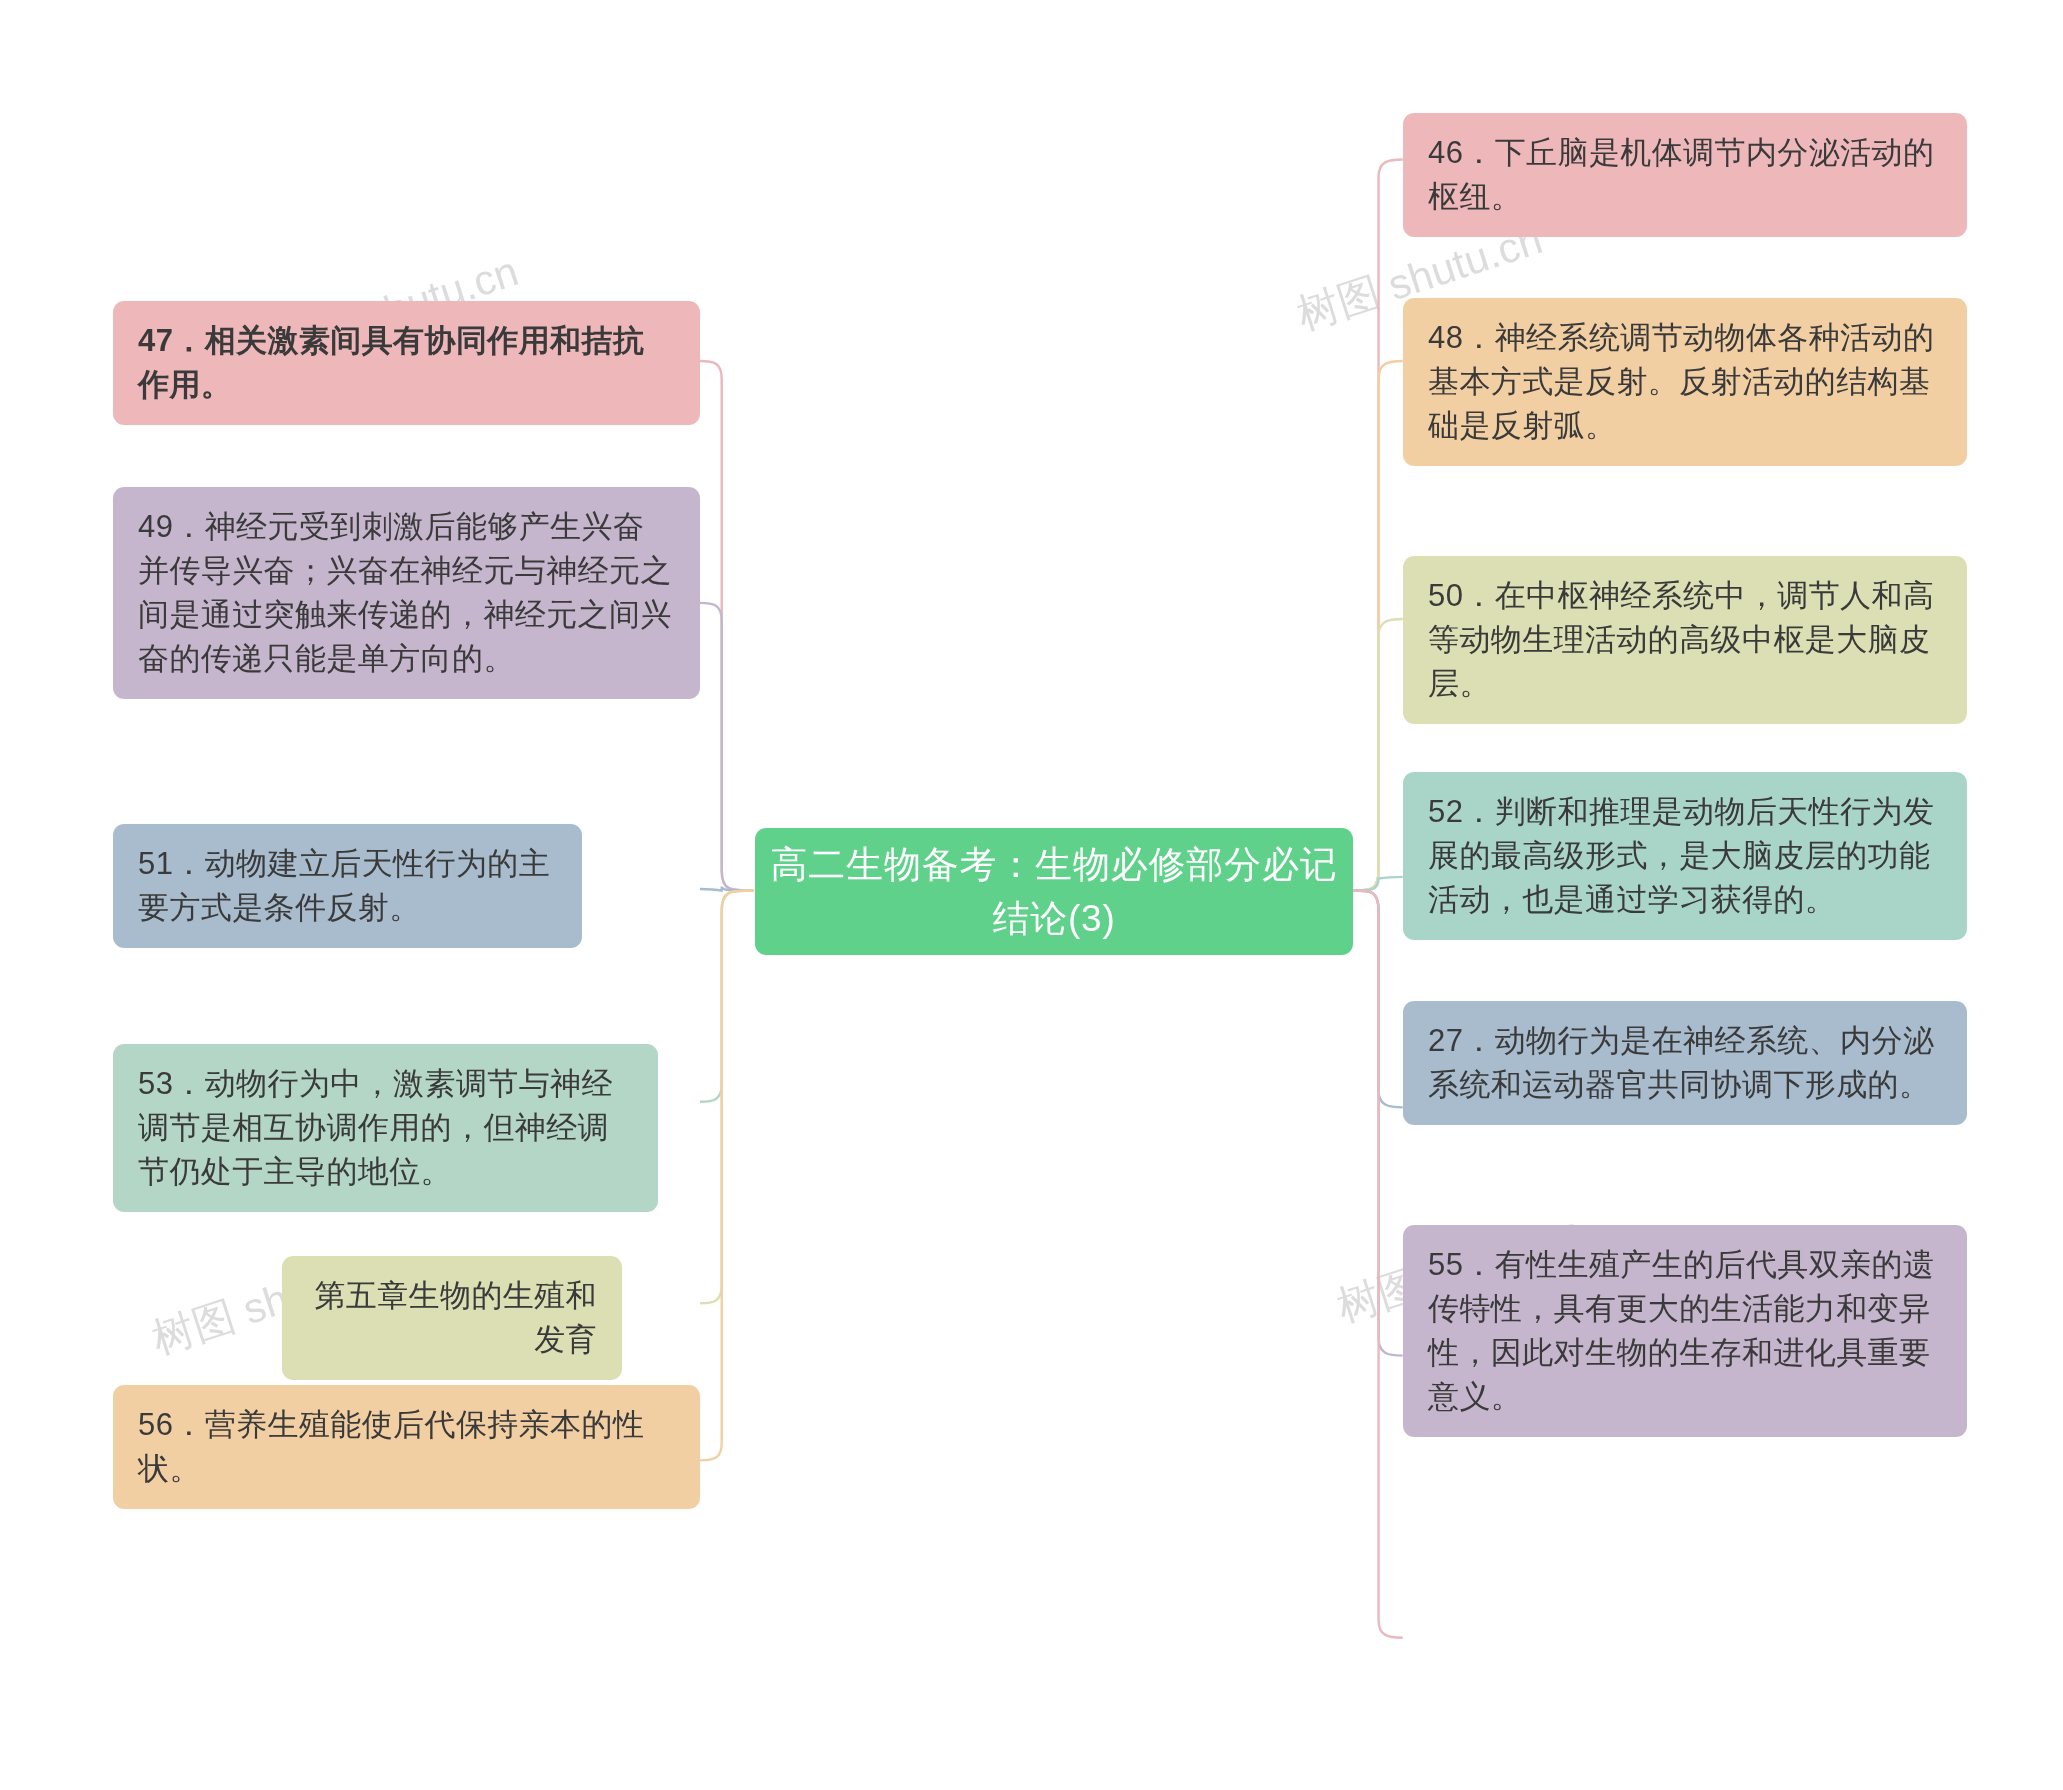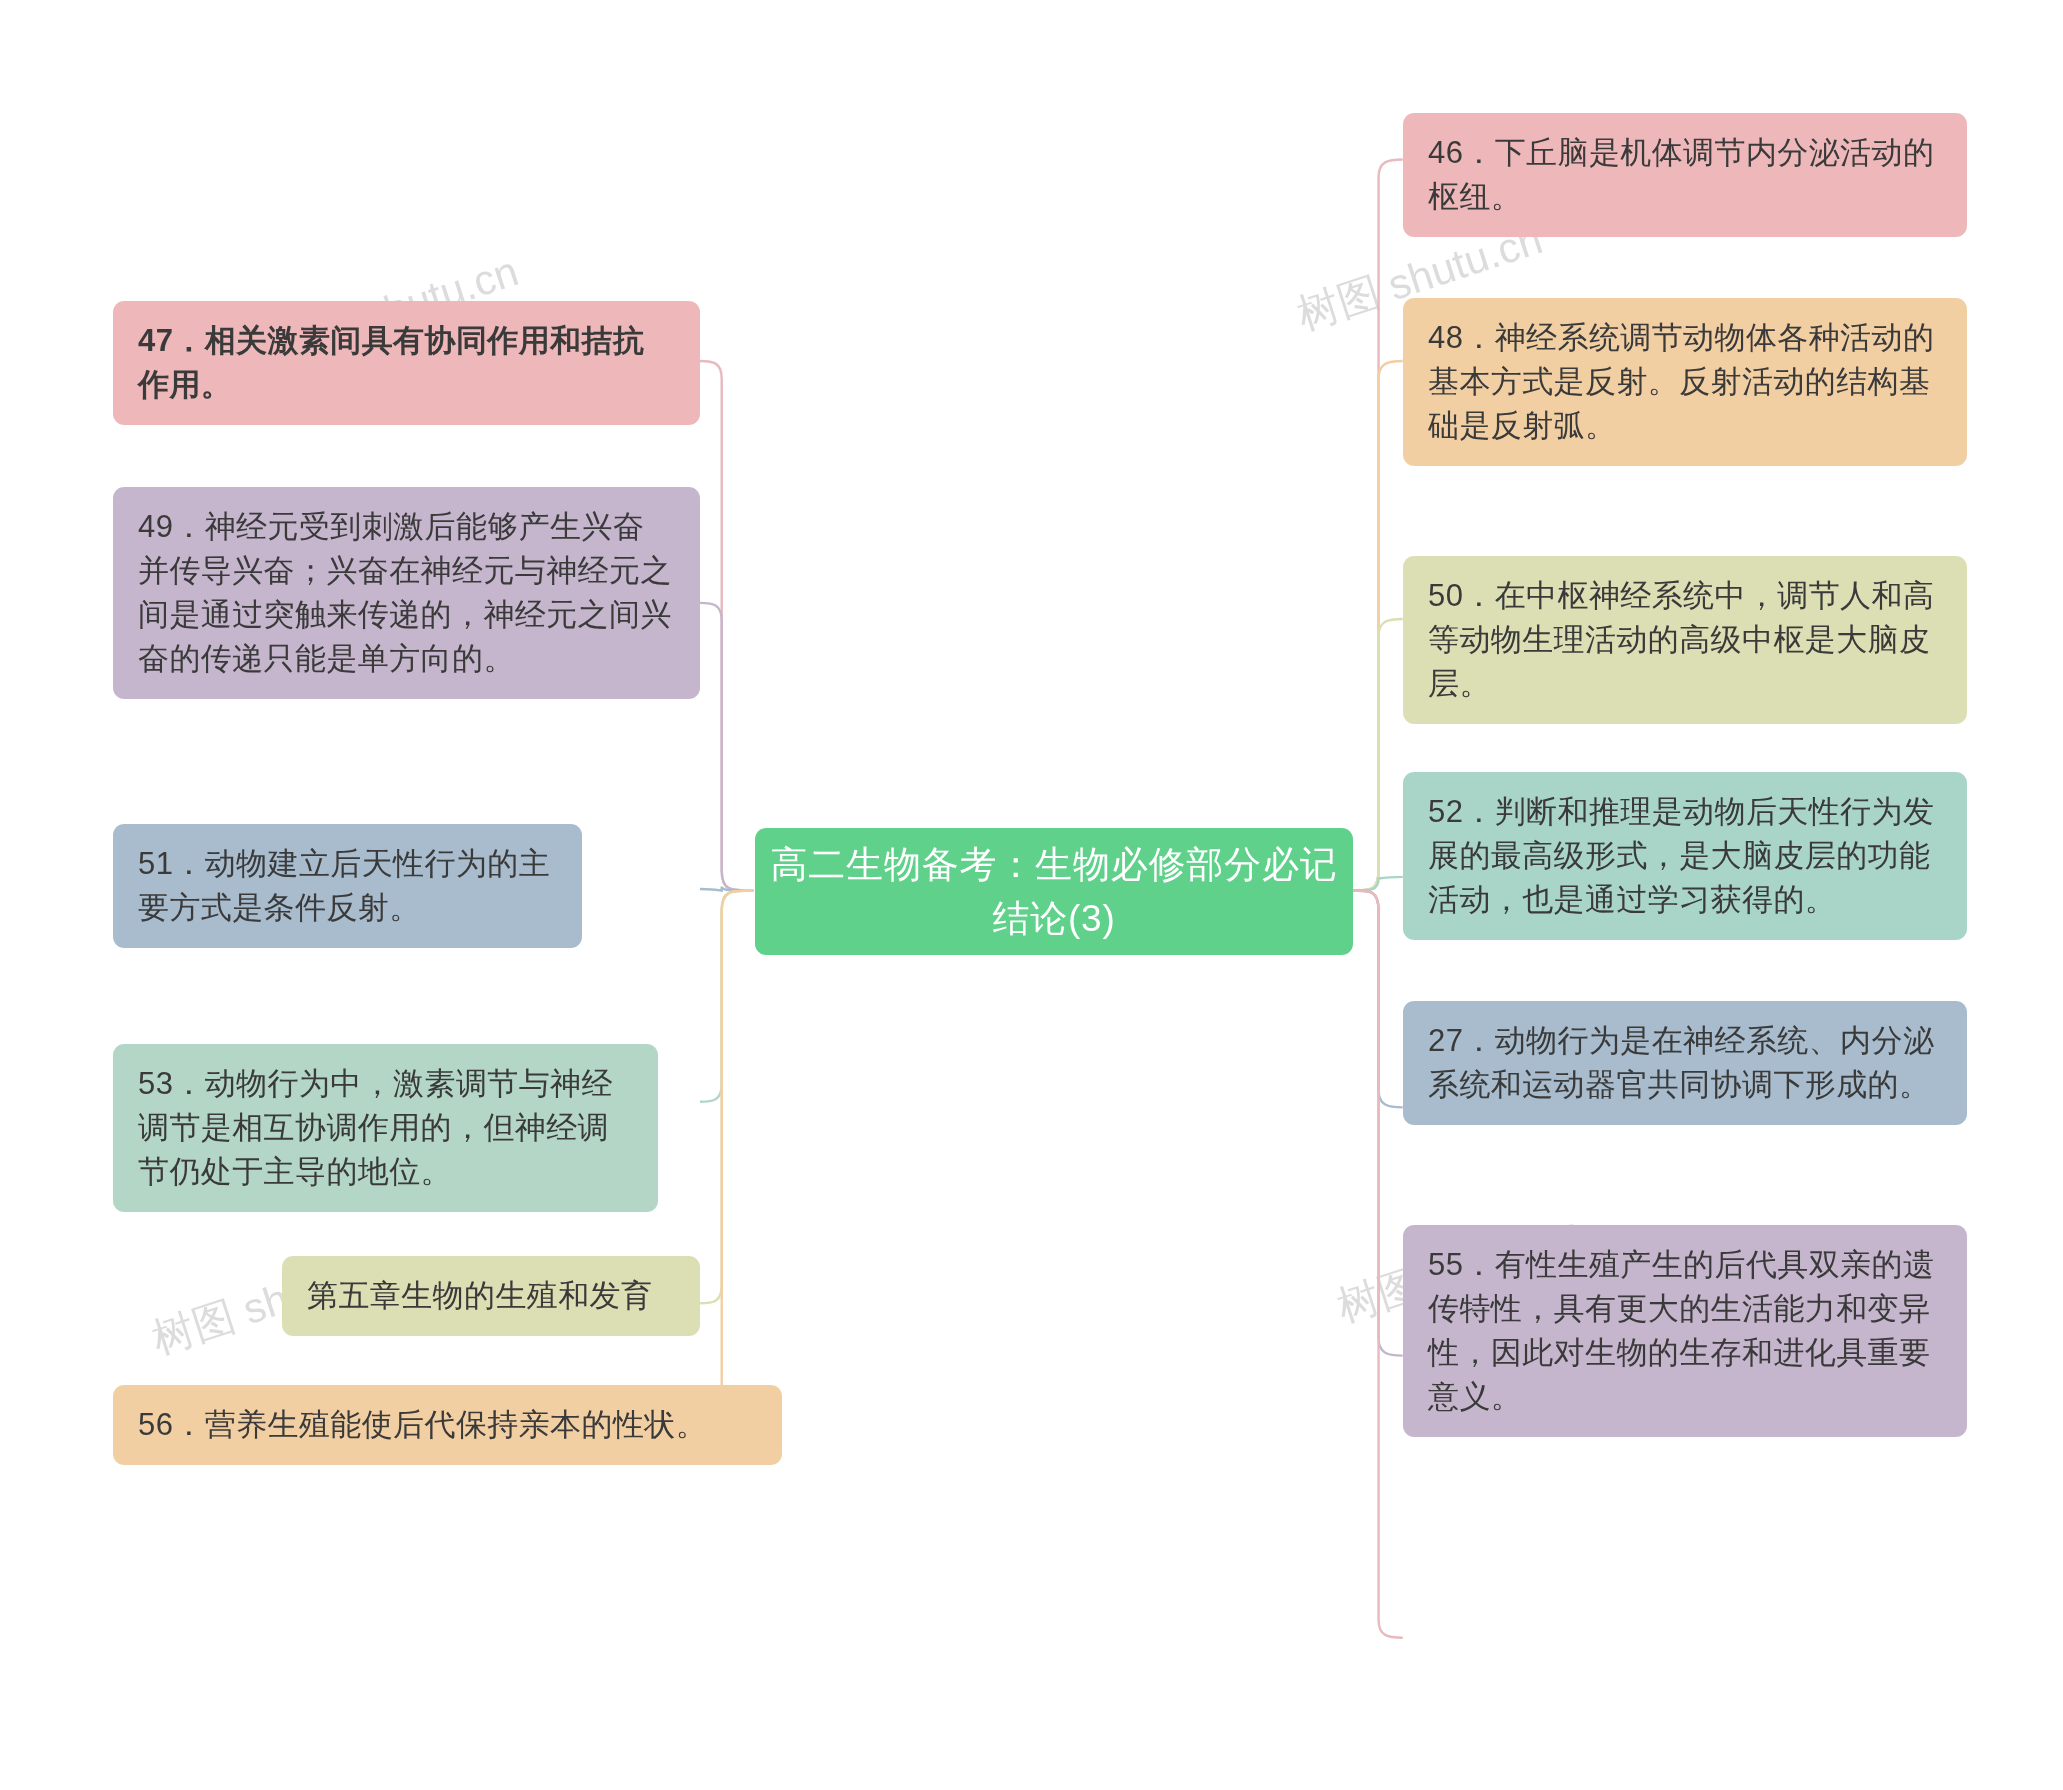--- a/index.html
+++ b/index.html
@@ -105,25 +105,25 @@
   </div>
 
   <div class="node" style="left:113px; top:824px; width:469px; background:#a8bccd;">
     <span>51．动物建立后天性行为的主要方式是条件反射。</span>
   </div>
 
   <div class="node" style="left:113px; top:1008px; width:545px; background:#b3d6c6;margin-top:36px;">
     <span>53．动物行为中，激素调节与神经调节是相互协调作用的，但神经调节仍处于主导的地位。</span>
   </div>
 
-  <div class="node" style="left:282px; top:1256px; width:418px; background:#dbdfb3; text-align:left;">
+  <div class="node" style="left:282px; top:1256px; width:340px; background:#dbdfb3; text-align:right;">
     <span>第五章生物的生殖和发育</span>
   </div>
 
-  <div class="node" style="left:113px; top:1385px; width:669px; background:#f2cfa3;">
+  <div class="node" style="left:113px; top:1385px; width:587px; background:#f2cfa3;">
     <span>56．营养生殖能使后代保持亲本的性状。</span>
   </div>
 
   <div class="node" style="left:1403px; top:113px; width:564px; background:#eeb8bb;">
     <span>46．下丘脑是机体调节内分泌活动的枢纽。</span>
   </div>
 
   <div class="node" style="left:1403px; top:298px; width:564px; background:#f2cfa3;">
     <span>48．神经系统调节动物体各种活动的基本方式是反射。反射活动的结构基础是反射弧。</span>
   </div>

